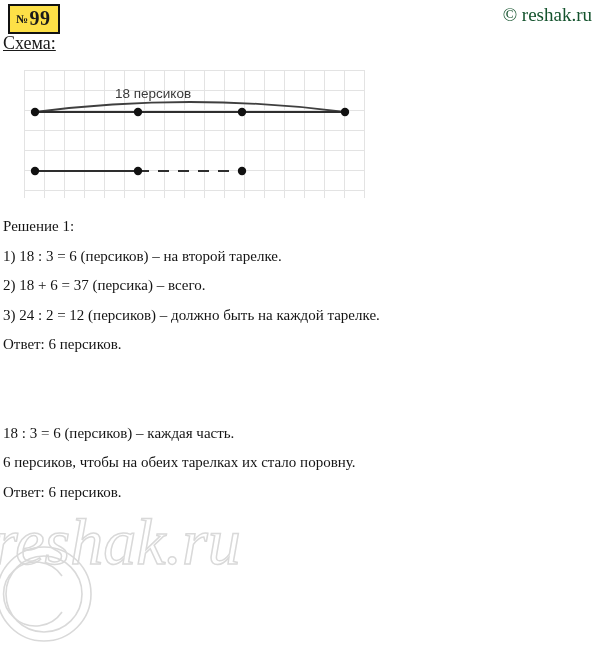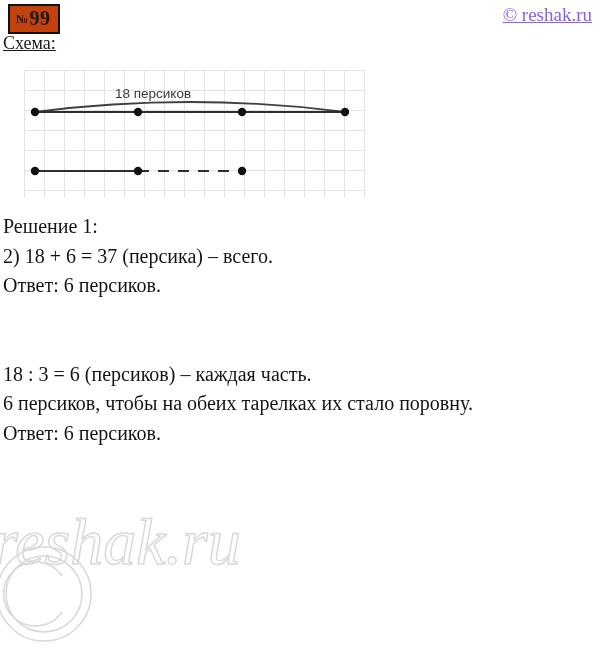--- a/index.html
+++ b/index.html
@@ -34,38 +34,37 @@
     left: 8px;
     top: 4px;
     border: 2px solid #111;
     padding: 0px 7px 1px 6px;
     font-family: "Liberation Serif", "DejaVu Serif", serif;
     font-size: 20px;
     font-weight: bold;
     line-height: 24px;
     letter-spacing: 0.5px;
     z-index: 3;
-    background: #c2410c;
+    background: #fde047;
   }
   .task-number .no-sign {
     font-size: 12px;
     vertical-align: 2px;
     margin-right: 1px;
   }
 
   .copyright {
     position: absolute;
     right: 9px;
     top: 3px;
     font-size: 19px;
     line-height: 24px;
-    color: #8b5cf6;
+    color: #14532d;
     z-index: 3;
     white-space: nowrap;
-    text-decoration: underline;
   }
 
   .label-shema {
     position: absolute;
     left: 3px;
     top: 31px;
     font-size: 18px;
     line-height: 24px;
     z-index: 3;
     text-decoration: underline;
@@ -84,21 +83,21 @@
 
   
   .body-text {
     position: absolute;
     left: 3px;
     top: 212px;
     width: 596px;
     z-index: 3;
   }
   .line {
-    font-size: 20px;
+    font-size: 15px;
     line-height: 29.5px;
     white-space: nowrap;
     color: #141414;
   }
   .block-gap {
     height: 59px;
   }
 </style>
 </head>
 <body>
@@ -173,21 +172,23 @@
       <circle cx="23" cy="101" r="4.2"></circle>
       <circle cx="126" cy="101" r="4.2"></circle>
       <circle cx="230" cy="101" r="4.2"></circle>
     </g>
   </svg>
 </div>
 
 <div class="body-text">
 
   <div class="line">Решение 1:</div>
+  <div class="line">1) 18 : 3 = 6 (персиков) – на второй тарелке.</div>
   <div class="line">2) 18 + 6 = 37 (персика) – всего.</div>
+  <div class="line">3) 24 : 2 = 12 (персиков) – должно быть на каждой тарелке.</div>
   <div class="line">Ответ: 6 персиков.</div>
 
   <div class="block-gap"></div>
 
   <div class="line">18 : 3 = 6 (персиков) – каждая часть.</div>
   <div class="line">6 персиков, чтобы на обеих тарелках их стало поровну.</div>
   <div class="line">Ответ: 6 персиков.</div>
 
 </div>
 

